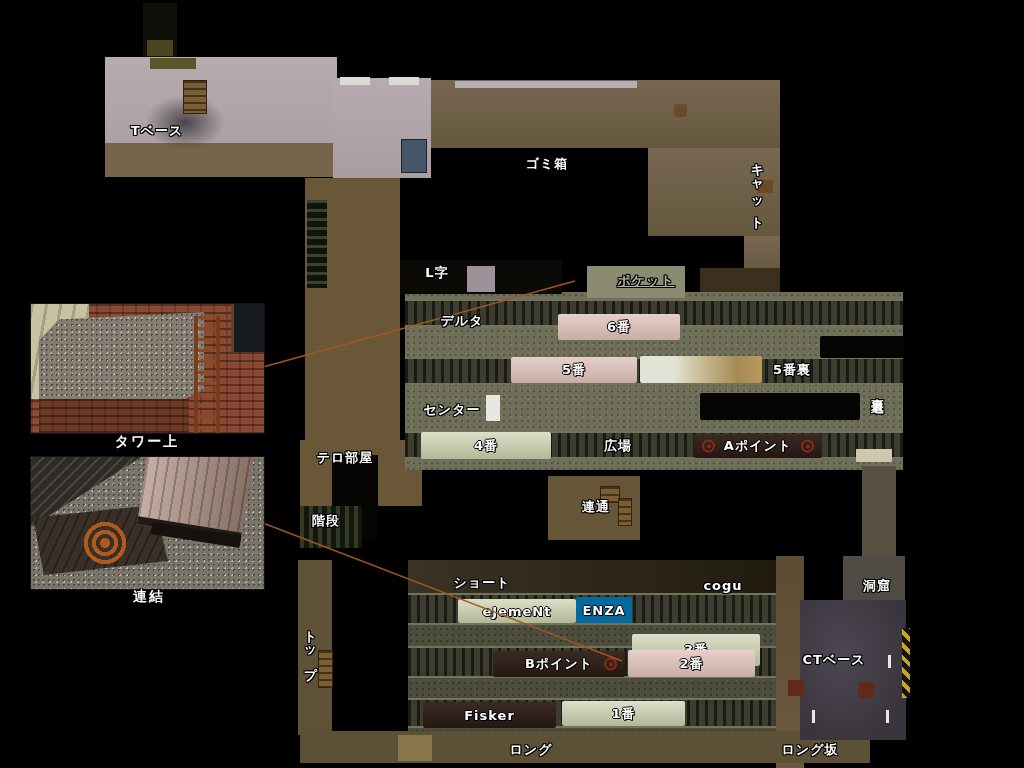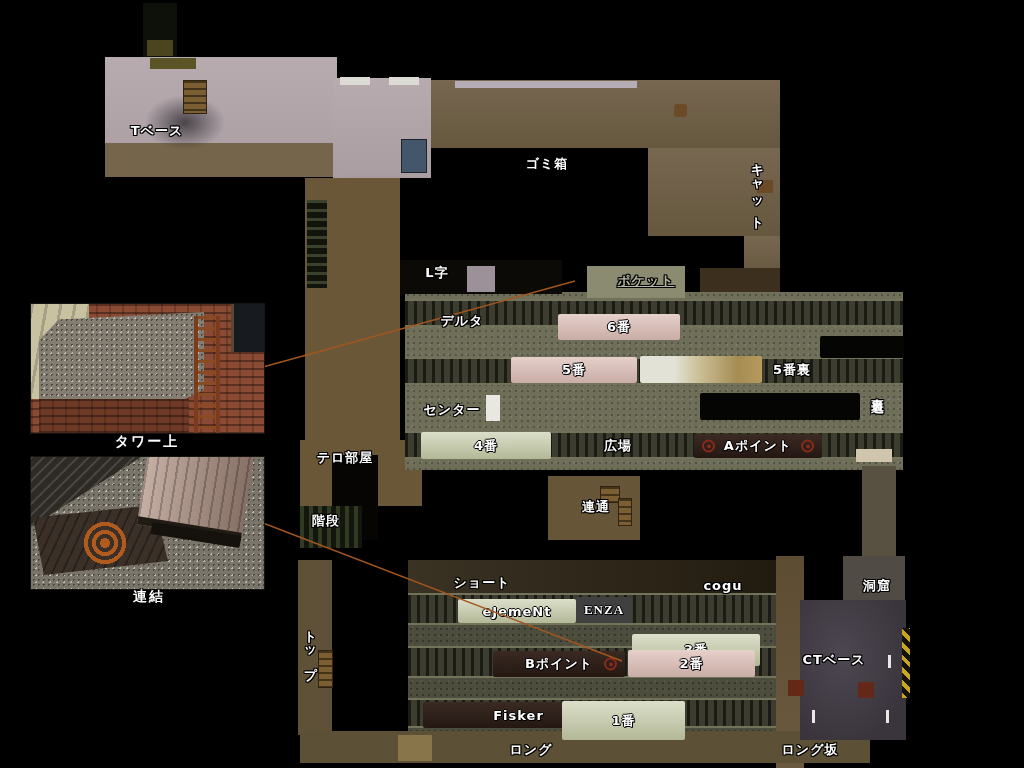--- a/index.html
+++ b/index.html
@@ -39,21 +39,21 @@
   .train .tl{color:#fff;font-size:13px;font-weight:bold;letter-spacing:1px;
      text-shadow:1px 0 #000,-1px 0 #000,0 1px #000,0 -1px #000,1px 1px #000;}
   .t-pink{background-color:#d9bcb5;background-image:linear-gradient(180deg,#e6d0ca,#c9aca6),
           repeating-linear-gradient(90deg,rgba(0,0,0,.10) 0 2px,transparent 2px 15px);}
   .t-green{background-color:#ccd2b5;background-image:linear-gradient(180deg,#dcdfc9,#b3b897),
           repeating-linear-gradient(90deg,rgba(0,0,0,.10) 0 2px,transparent 2px 15px);}
   .t-tan{background-image:linear-gradient(90deg,#e2e2d6 0 28%,#cfc5a0 45%,#a58c52 80%,#b79a5e),
           repeating-linear-gradient(90deg,rgba(0,0,0,.08) 0 2px,transparent 2px 15px);}
   .t-dark{background-color:#2f211b;background-image:linear-gradient(180deg,#3a2a23,#241712);text-align:right;}
   .t-black{background:#050504;}
-  .t-coupler{background:#404040;font-family:Liberation Serif, serif;}
+  .t-coupler{background:#0369a1;}
   .target{position:absolute;top:50%;width:13px;height:13px;border:2px solid #8a2a1a;border-radius:50%;
      transform:translateY(-50%);box-sizing:border-box;}
   .target::after{content:"";position:absolute;left:50%;top:50%;width:4px;height:4px;border-radius:50%;
      background:#8a2a1a;transform:translate(-50%,-50%);}
   
   .inset{position:absolute;z-index:50;overflow:hidden;border:1px solid #151515;}
   .caption{position:absolute;transform:translate(-50%,0);color:#fff;font-size:14px;font-weight:bold;
      letter-spacing:2px;z-index:50;text-shadow:1px 1px #000,-1px -1px #000,1px -1px #000,-1px 1px #000;}
   .speckle{background-color:#837d72;
      background-image:radial-gradient(#4c4740 1px,transparent 1px),radial-gradient(#c0bab0 1px,transparent 1px);
@@ -156,24 +156,24 @@
       <div class="train t-green" style="left: 632px; top: 634px; width: 128px; height: 32px;">
         <span class="tl">3番</span>
       </div>
       <div class="train t-dark" style="left: 493px; top: 651px; width: 132px; height: 26px;">
         <span class="tl">Bポイント</span>
         <span class="target" style="right: 8px;"></span>
       </div>
       <div class="train t-pink" style="left: 628px; top: 650px; width: 127px; height: 27px;">
         <span class="tl">2番</span>
       </div>
-      <div class="train t-dark" style="left: 423px; top: 702px; width: 133px; height: 26px; padding-left: 29px;">
+      <div class="train t-dark" style="left: 423px; top: 702px; width: 133px; height: 26px;">
         <span class="tl">Fisker</span>
       </div>
-      <div class="train t-green" style="left: 562px; top: 701px; width: 123px; height: 39px;">
+      <div class="train t-green" style="left: 562px; top: 701px; width: 123px; height: 25px;">
         <span class="tl">1番</span>
       </div>
     </div>
 
   <svg id="svg-lines" width="1024" height="768">
       <line x1="263" y1="367" x2="575" y2="281" stroke="#a3561f" stroke-width="1.4"></line>
       <line x1="263" y1="523" x2="622" y2="661" stroke="#a3561f" stroke-width="1.4"></line>
     </svg>
 
   <div id="labels">

